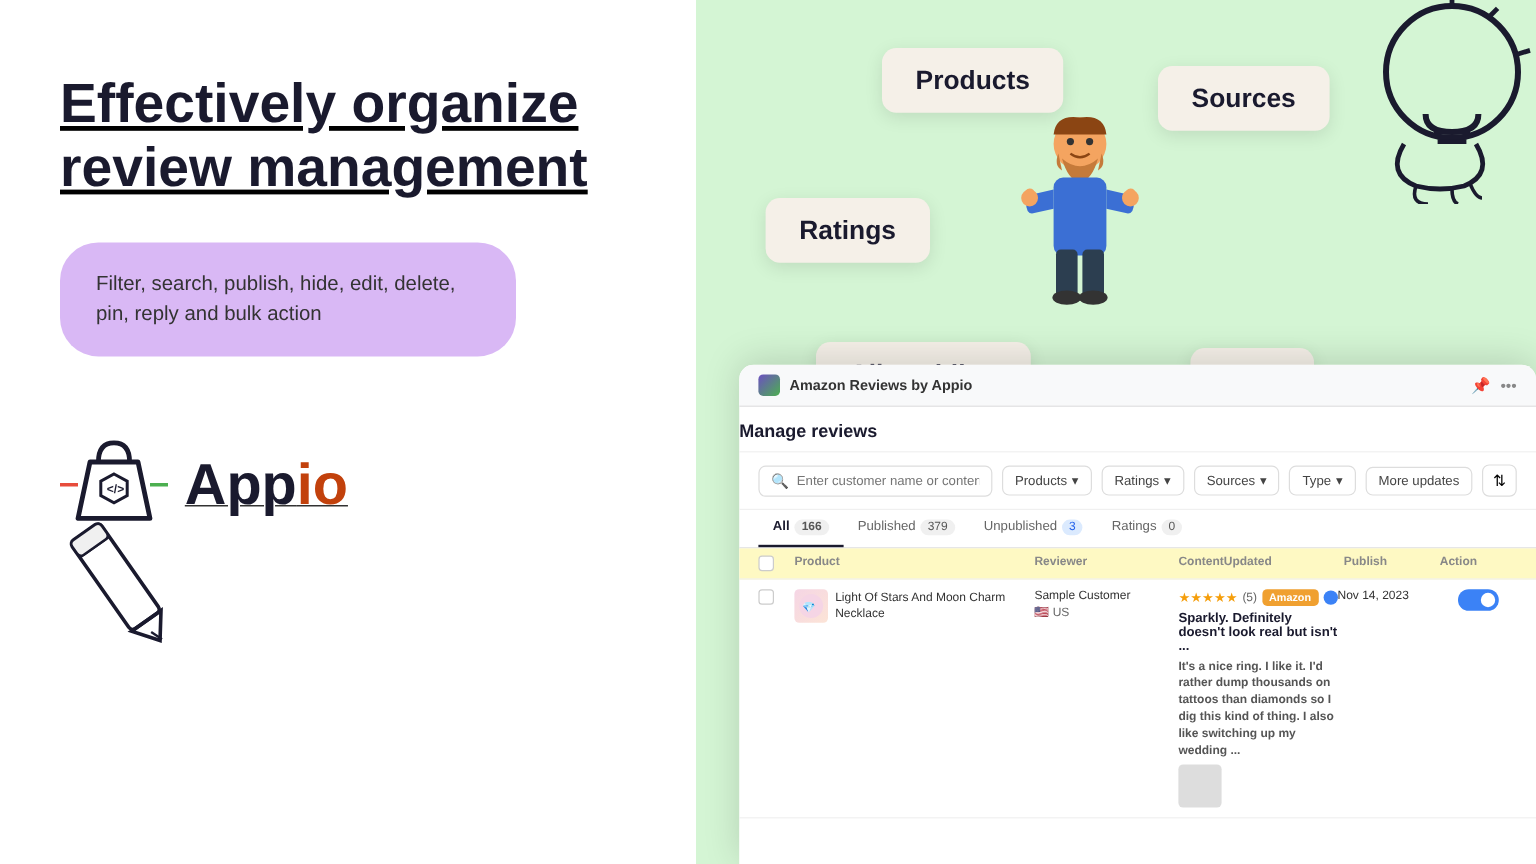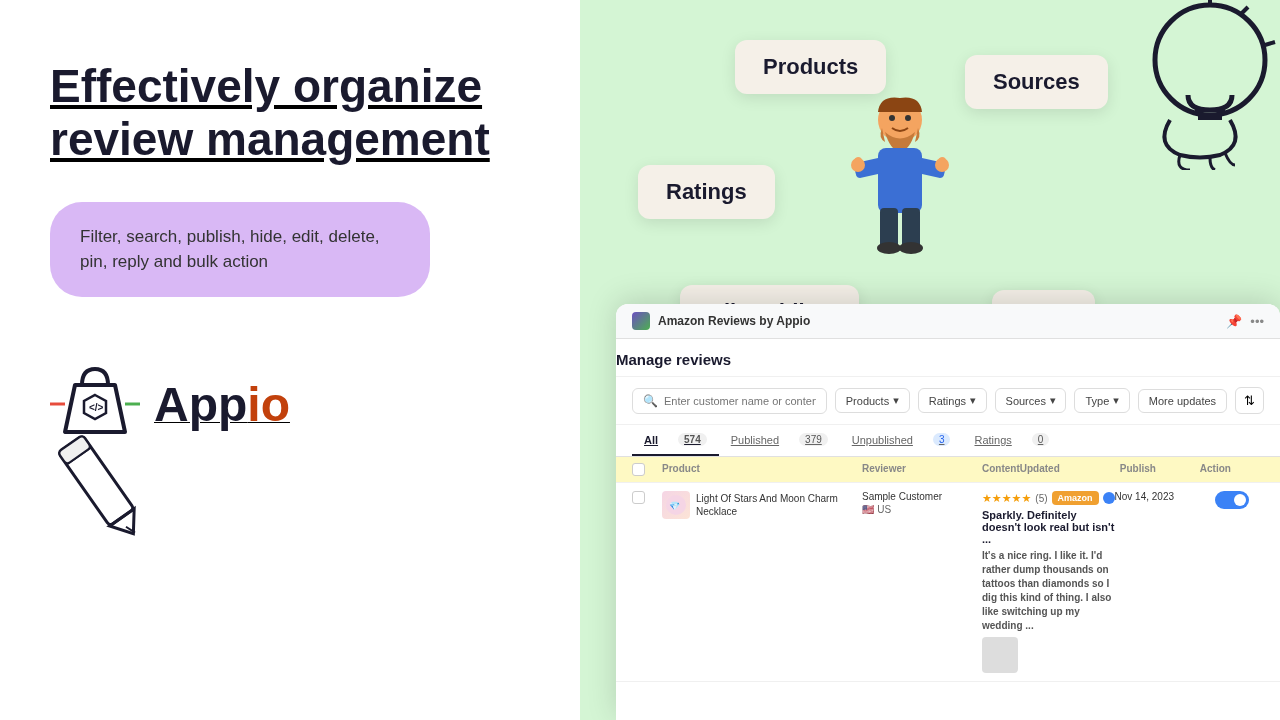--- a/index.html
+++ b/index.html
@@ -231,23 +231,22 @@
       border-bottom: 1px solid #e0e0e0;
     }
 
     .tab-item {
       padding: 8px 12px;
       font-size: 11px;
       color: #666;
       cursor: pointer;
       border-bottom: 2px solid transparent;
       display: flex;
-      align-items: center;
-      gap: 20px;
-      text-decoration: underline;
+      align-items: flex-start;
+      gap: 4px;
     }
 
     .tab-item.active {
       color: #1a1a2e;
       font-weight: 600;
       border-bottom: 2px solid #1a1a2e;
     }
 
     .badge {
       background: #f0f0f0;
@@ -549,21 +548,21 @@
       </button>
       <button class="filter-btn">
         <span>More updates</span>
       </button>
       <button class="filter-btn-sort" style="font-size:13px;">⇅</button>
     </div>
 
     <div class="tabs-row">
       <div class="tab-item active">
         <span>All</span>
-        <span class="badge">574</span>
+        <span class="badge">166</span>
       </div>
       <div class="tab-item">
         <span>Published</span>
         <span class="badge">379</span>
       </div>
       <div class="tab-item">
         <span>Unpublished</span>
         <span class="badge blue">3</span>
       </div>
       <div class="tab-item">

